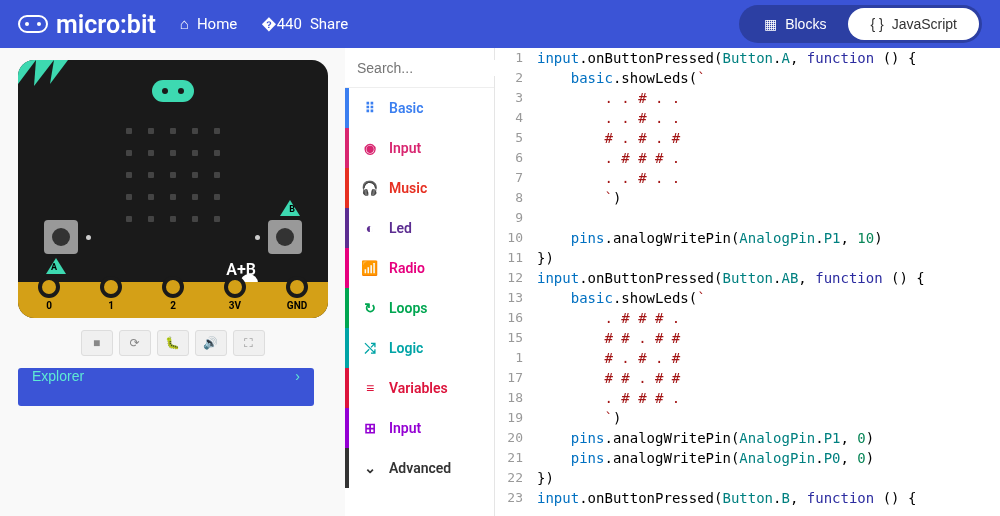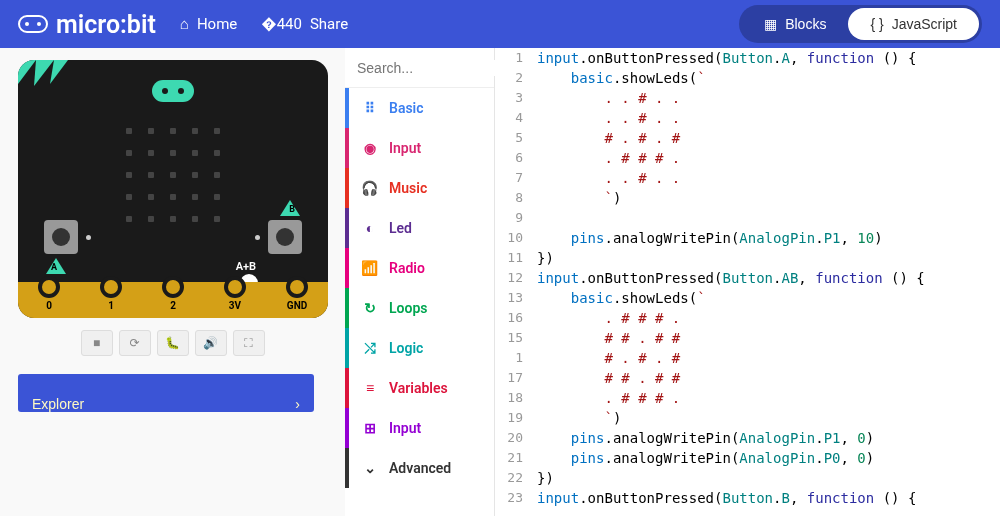--- a/index.html
+++ b/index.html
@@ -23,29 +23,29 @@
 .face::before,.face::after{content:"";width:6px;height:6px;background:#1a1a1a;border-radius:50%}
 .leds{position:absolute;top:68px;left:50%;transform:translateX(-50%);display:grid;grid-template-columns:repeat(5,1fr);grid-template-rows:repeat(5,1fr);gap:16px}
 .leds span{width:6px;height:6px;background:#444;border-radius:1px}
 .btn-sq{position:absolute;width:34px;height:34px;background:#999;border-radius:4px;display:flex;align-items:center;justify-content:center}
 .btn-sq::after{content:"";width:18px;height:18px;background:#333;border-radius:50%}
 .btn-a{top:160px;left:26px}.btn-b{top:160px;right:26px}
 .dot-l{position:absolute;width:5px;height:5px;background:#ccc;border-radius:50%;top:175px;left:68px}
 .dot-r{position:absolute;width:5px;height:5px;background:#ccc;border-radius:50%;top:175px;right:68px}.flag-a-tri{position:absolute;top:198px;left:28px;width:0;height:0;border-left:10px solid transparent;border-right:10px solid transparent;border-bottom:16px solid #3dd9b1}.flag-b-tri{position:absolute;top:140px;right:28px;width:0;height:0;border-left:10px solid transparent;border-right:10px solid transparent;border-bottom:16px solid #3dd9b1}
 .flag-a-txt{position:absolute;top:202px;left:33px;font-size:9px;font-weight:700;color:#000;z-index:2}
 .flag-b-txt{position:absolute;top:144px;right:33px;font-size:9px;font-weight:700;color:#000;z-index:2}
-.ab-label{position:absolute;top:200px;right:72px;color:#fff;font-size:11px;font-weight:600}
+.ab-label{position:absolute;top:200px;right:72px;color:#fff;font-size:16px;font-weight:600}
 .ab-circle{position:absolute;top:214px;right:70px;width:18px;height:18px;background:#fff;border-radius:50%}
 .edge{position:absolute;bottom:0;left:0;right:0;height:36px;background:#d4a017;border-bottom-left-radius:16px;border-bottom-right-radius:16px;display:flex;justify-content:space-around;align-items:flex-start;padding-top:2px}
 .pin{display:flex;flex-direction:column;align-items:center;gap:2px}
 .pin-ring{width:22px;height:22px;border:4px solid #1a1a1a;border-radius:50%;background:#d4a017;margin-top:-8px}
 .pin-label{font-size:10px;font-weight:700;color:#000}
 .controls{display:flex;justify-content:center;gap:6px}
 .ctrl-btn{width:32px;height:26px;background:#f0f0f0;border:1px solid #ddd;border-radius:3px;display:flex;align-items:center;justify-content:center;color:#888;font-size:12px;cursor:pointer}
-.explorer{width:296px;height:38px;background:#3b54d6;color:#fef9c3;border:none;border-radius:3px;display:flex;align-items:flex-end;justify-content:space-between;padding:0 14px;font-size:14px;cursor:pointer;margin-top:6px}
+.explorer{width:296px;height:38px;background:#3b54d6;color:#5eead4;border:none;border-radius:3px;display:flex;align-items:flex-start;justify-content:space-between;padding:0 14px;font-size:14px;cursor:pointer;}
 .toolbox{width:150px;border-right:1px solid #e5e5e5;background:#fff;display:flex;flex-direction:column}
 .search{height:40px;display:flex;align-items:center;padding:0 12px;border-bottom:1px solid #eee}
 .search input{border:none;outline:none;flex:1;font-size:14px;color:#a21caf}
 .search .si{color:#bbb}
 .cat{height:40px;display:flex;align-items:center;gap:10px;padding-left:12px;font-size:14px;font-weight:600;cursor:pointer;border-left:4px solid transparent}
 .cat .ci{width:18px;text-align:center;font-size:14px}
 .editor{flex:1;background:#fff;font-family:Consolas,Monaco,monospace;font-size:14px;overflow:hidden;position:relative}
 .code{display:flex;flex-direction:column}
 .line{display:flex;height:20px;line-height:20px}
 .ln{width:36px;text-align:right;padding-right:8px;color:#999;background:#fff;font-size:13px;user-select:none}

